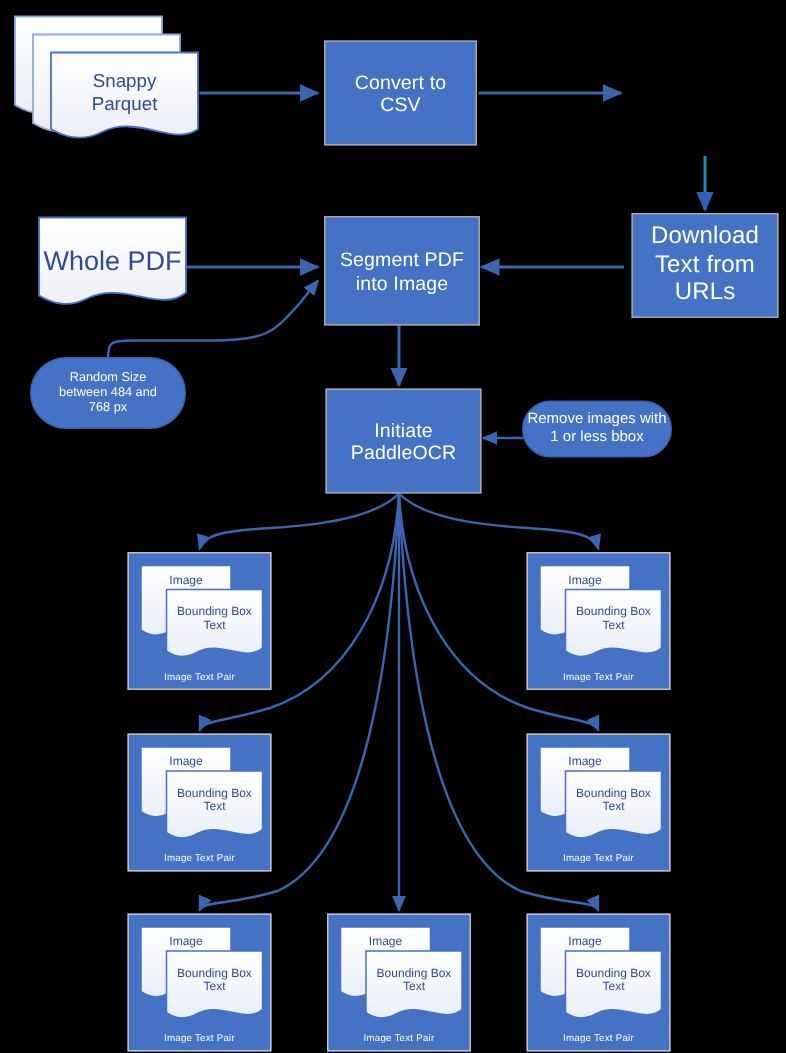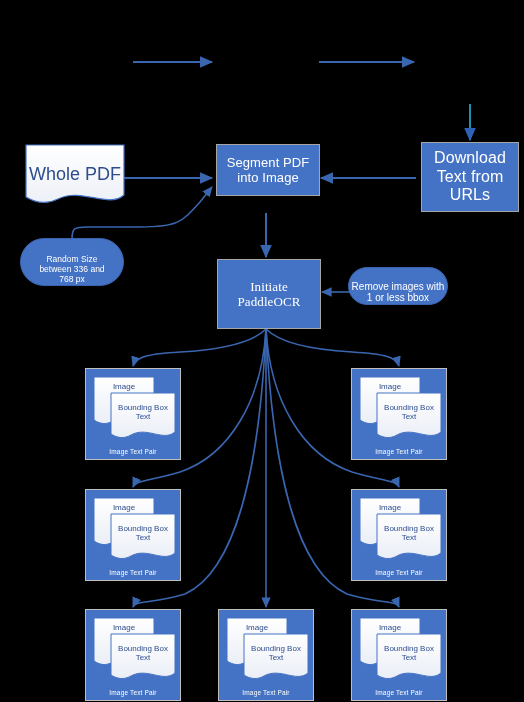--- a/index.html
+++ b/index.html
@@ -32,21 +32,21 @@
     line-height:1.2;
   }
 
   
   .oval{
     position:absolute;
     background:#4472C4;
     border:1px solid #3A63AE;
     border-radius:999px;
     color:#FFFFFF;
-    display:flex;align-items:flex-end;justify-content:center;
+    display:flex;align-items:center;justify-content:center;
     text-align:center;
     line-height:1.16;
     box-sizing:border-box;
   }
 
   
   .card{
     position:absolute;
     width:96px;height:92px;
     background:#4472C4;
@@ -102,21 +102,45 @@
     <path d="M266,329 C282,345 317,350 352,352 C382,354 396,356 399,366" fill="none" stroke="#3A66B0" stroke-width="1.6" marker-end="url(#ah)"></path>
 
     <path d="M266,329 C262,400 230,455 180,472 C150,481 136,480 133,487" fill="none" stroke="#3A66B0" stroke-width="1.6" marker-end="url(#ah)"></path>
     <path d="M266,329 C270,400 302,455 352,472 C382,481 396,480 399,487" fill="none" stroke="#3A66B0" stroke-width="1.6" marker-end="url(#ah)"></path>
 
     <path d="M266,329 C260,460 238,570 185,594 C152,604 136,600 133,607" fill="none" stroke="#3A66B0" stroke-width="1.6" marker-end="url(#ah)"></path>
     <path d="M266,329 L266,607" fill="none" stroke="#3A66B0" stroke-width="1.6" marker-end="url(#ah)"></path>
     <path d="M266,329 C272,460 294,570 347,594 C380,604 396,600 399,607" fill="none" stroke="#3A66B0" stroke-width="1.6" marker-end="url(#ah)"></path>
   </svg>
 
-
+  <div class="docshape" style="left:8px;top:8px;width:128px;height:92px;">
+    <svg width="128" height="92" viewBox="0 0 128 92">
+      <linearGradient id="docg" x1="0" y1="0" x2="0" y2="1">
+        <stop offset="0%" stop-color="#FFFFFF"></stop>
+          <stop offset="100%" stop-color="#ECEFF6"></stop>
+      </linearGradient>
+
+      <path d="M2,3 H100 V62 C84,74 60,52 36,64 C24,70 12,68 2,62 Z" fill="url(#docg)" stroke="#8FAADC" stroke-width="1.2"></path>
+
+      <path d="M14,15 H112 V74 C96,86 72,64 48,76 C36,82 24,80 14,74 Z" fill="url(#docg)" stroke="#8FAADC" stroke-width="1.2"></path>
+
+      <path d="M26,27 H124 V78 C108,90 84,68 60,80 C48,86 36,84 26,78 Z" fill="url(#docg)" stroke="#4472C4" stroke-width="1.2"></path>
+    </svg>
+    <div class="doclabel" style="top:34px;height:40px;left:26px;width:98px;flex-direction:column;font-size:12.5px;">
+      <span>Snappy</span>
+      <span>Parquet</span>
+    </div>
+  </div>
+
+  <div class="proc" style="left:216px;top:27px;width:102px;height:70px;font-size:13px;">
+    <div style="display:flex;flex-direction:column;">
+      <span>Convert to</span>
+      <span>CSV</span>
+    </div>
+  </div>
 
 
   <div class="proc" style="left:421px;top:142px;width:98px;height:70px;font-size:16px;">
     <div style="display:flex;flex-direction:column;">
       <span>Download</span>
       <span>Text from</span>
       <span>URLs</span>
     </div>
   </div>
 
@@ -126,37 +150,37 @@
         <stop offset="0%" stop-color="#FFFFFF"></stop>
           <stop offset="100%" stop-color="#EDF0F7"></stop>
       </linearGradient>
       <path d="M2,2 H100 V52 C84,66 58,44 34,56 C22,62 12,60 2,54 Z" fill="url(#docg2)" stroke="#4472C4" stroke-width="1.2"></path>
     </svg>
     <div class="doclabel" style="top:22px;height:20px;font-size:18px;">
       <span>Whole PDF</span>
     </div>
   </div>
 
-  <div class="proc" style="left:216px;top:144px;width:104px;height:52px;font-size:13px;">
+  <div class="proc" style="left:216px;top:144px;width:104px;height:73px;font-size:13px;">
     <div style="display:flex;flex-direction:column;">
       <span>Segment PDF</span>
       <span>into Image</span>
     </div>
   </div>
 
   <div class="oval" style="left:20px;top:238px;width:104px;height:48px;font-size:8.5px;">
     <div style="display:flex;flex-direction:column;">
       <span>Random Size</span>
-      <span>between 336 and</span>
+      <span>between 484 and</span>
       <span>768 px</span>
     </div>
   </div>
 
   <div class="proc" style="left:217px;top:259px;width:104px;height:70px;font-size:13px;">
-    <div style="display:flex;flex-direction:column;font-family:Liberation Serif, serif;">
+    <div style="display:flex;flex-direction:column;">
       <span>Initiate</span>
       <span>PaddleOCR</span>
     </div>
   </div>
 
   <div class="oval" style="left:348px;top:267px;width:100px;height:38px;font-size:10px;">
     <div style="display:flex;flex-direction:column;">
       <span>Remove images with</span>
       <span>1 or less bbox</span>
     </div>

